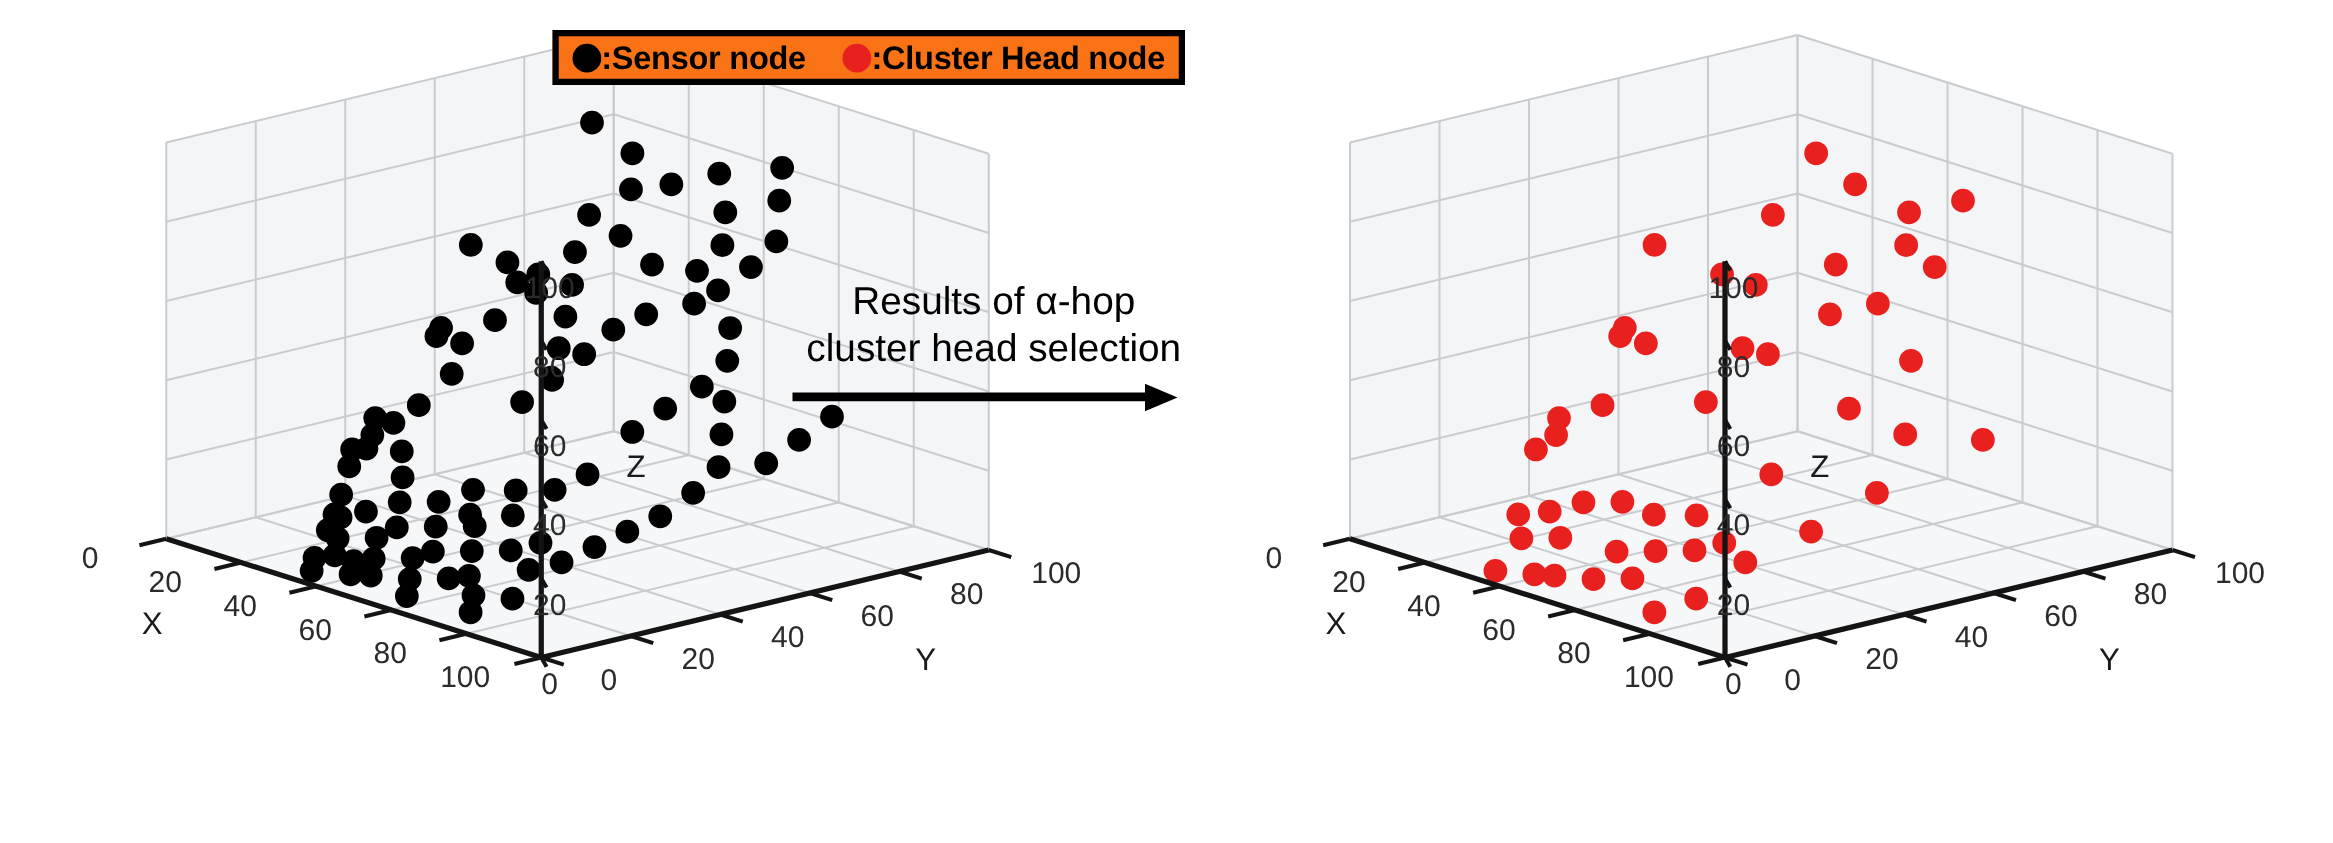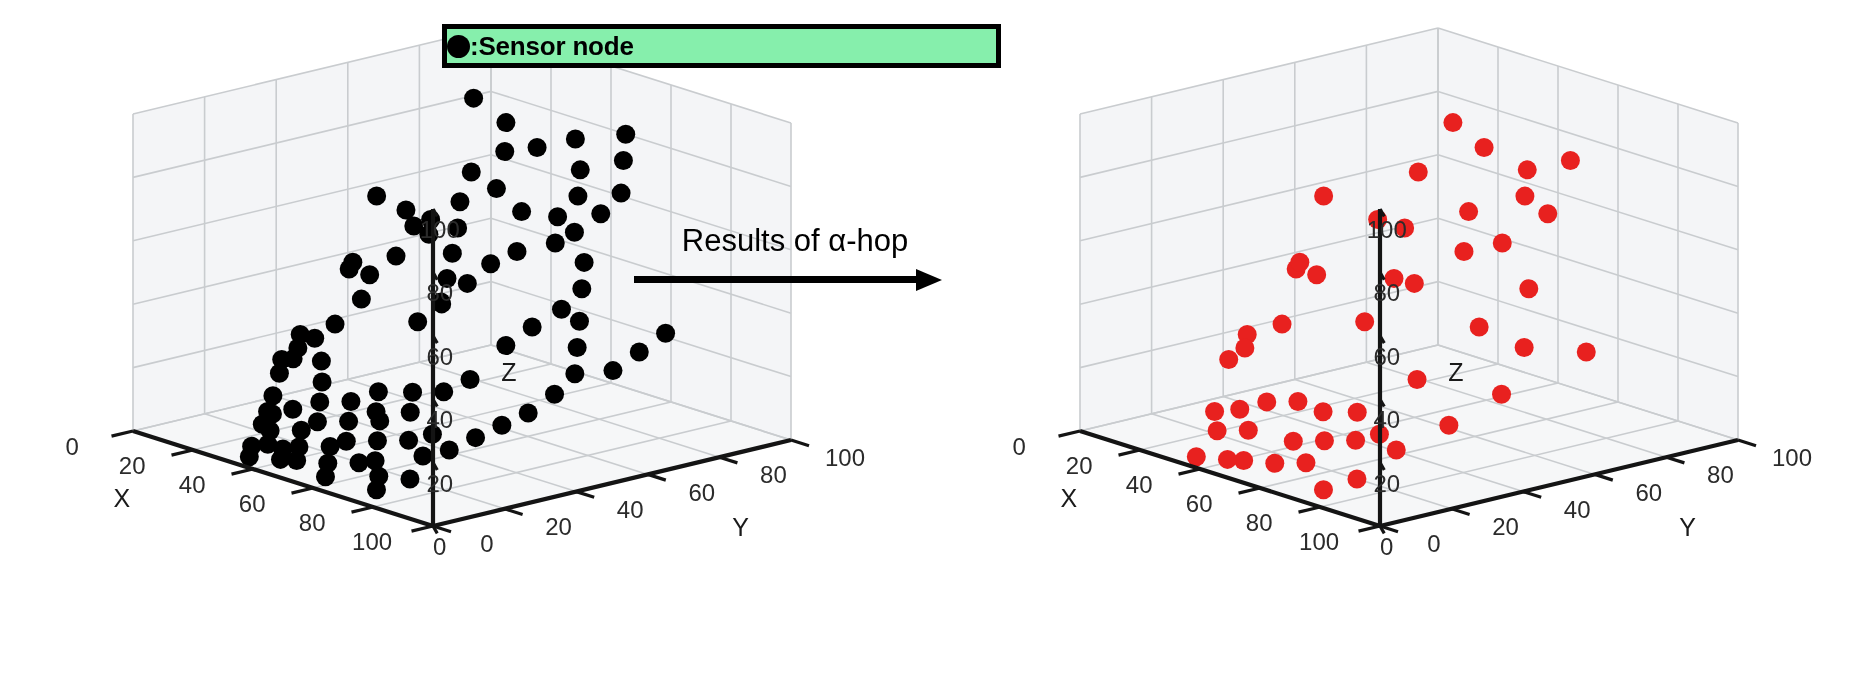--- a/index.html
+++ b/index.html
@@ -1,23 +1,23 @@
 <!DOCTYPE html>
 <html><head>
 <meta charset="utf-8">
 <style>
   html,body{margin:0;padding:0;background:#ffffff;}
   body{width:1866px;height:674px;position:relative;overflow:hidden;
        font-family:"Liberation Sans",sans-serif;}
 
   
   #legend{
-    position:absolute;left:442px;top:24px;width:559px;height:44px;
-    border:5px solid #000;background:#86efac;box-sizing:border-box;
-    display:flex;align-items:center;padding:0 0;z-index:30;
+    position:absolute;left:442px;top:24px;width:506px;height:44px;
+    border:5px solid #000;background:#f97316;box-sizing:border-box;
+    display:flex;align-items:center;padding:0 11px;z-index:30;
   }
   .leg-item{display:flex;align-items:center;white-space:nowrap;}
   .leg-dot{width:23px;height:23px;border-radius:50%;display:inline-block;}
   .leg-txt{font-size:26px;font-weight:bold;color:#000;letter-spacing:-0.2px;}
   #leg-gap{width:42px;}
 
   
   #mid{
     position:absolute;left:630px;top:222px;width:330px;z-index:25;
     text-align:center;
@@ -39,24 +39,29 @@
 </style>
 </head>
 <body>
 
 <div id="legend">
   <span class="leg-item">
     <span class="leg-dot" style="background:#000000"></span>
     <span class="leg-txt">:Sensor node</span>
   </span>
   <span id="leg-gap"></span>
+  <span class="leg-item">
+    <span class="leg-dot" style="background:#e8211f"></span>
+    <span class="leg-txt">:Cluster Head node</span>
+  </span>
 </div>
 
 <div id="mid">
   <div class="line">Results of α-hop</div>
+  <div class="line">cluster head selection</div>
   <div id="arrow">
     <div class="shaft"></div>
     <div class="head"></div>
   </div>
 </div>
 
 <div class="panel" id="panel-left">
   <svg class="plot-svg" id="svg-left" width="933" height="674">
       <polygon points="133,431 433,526 791,440 491,345" fill="#f6f7f8" stroke="none"></polygon>
       <polygon points="133,431 491,345 491,28 133,114" fill="#f4f5f7" stroke="none"></polygon>

